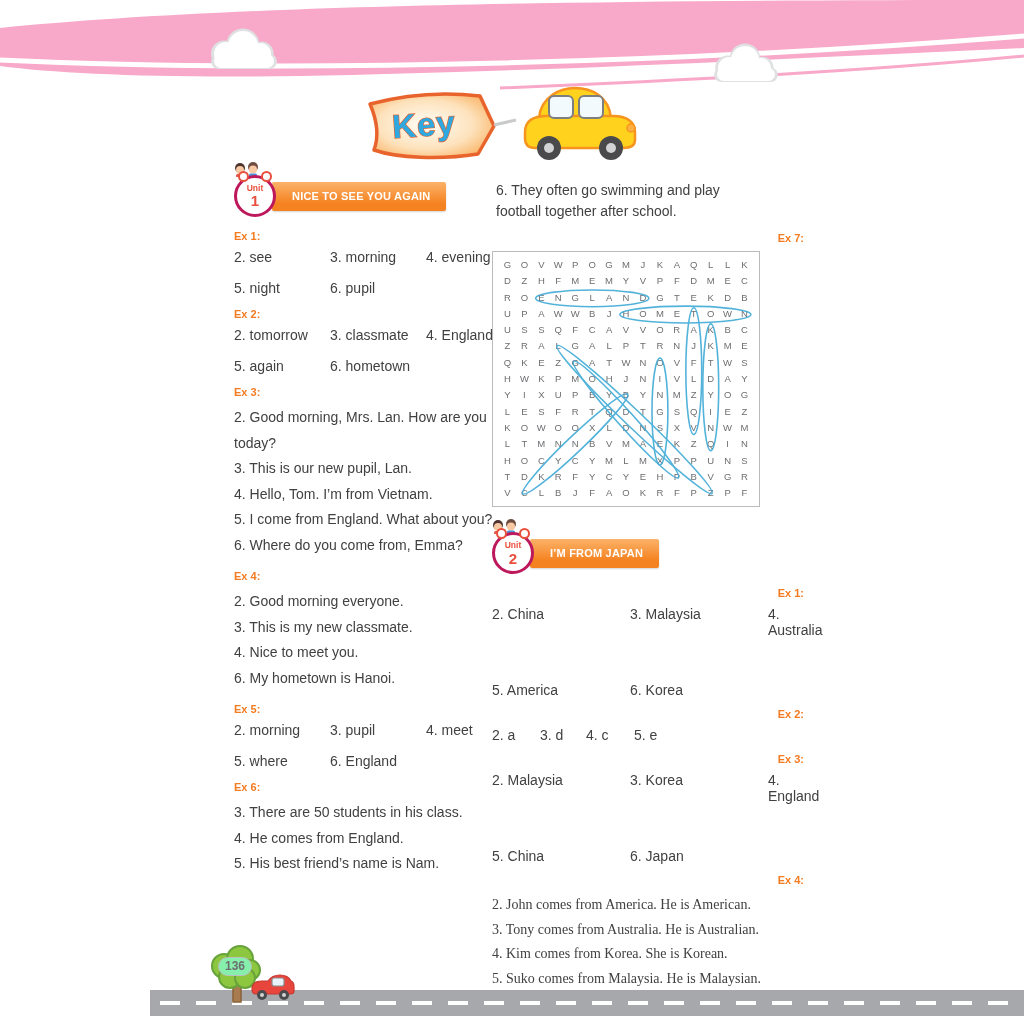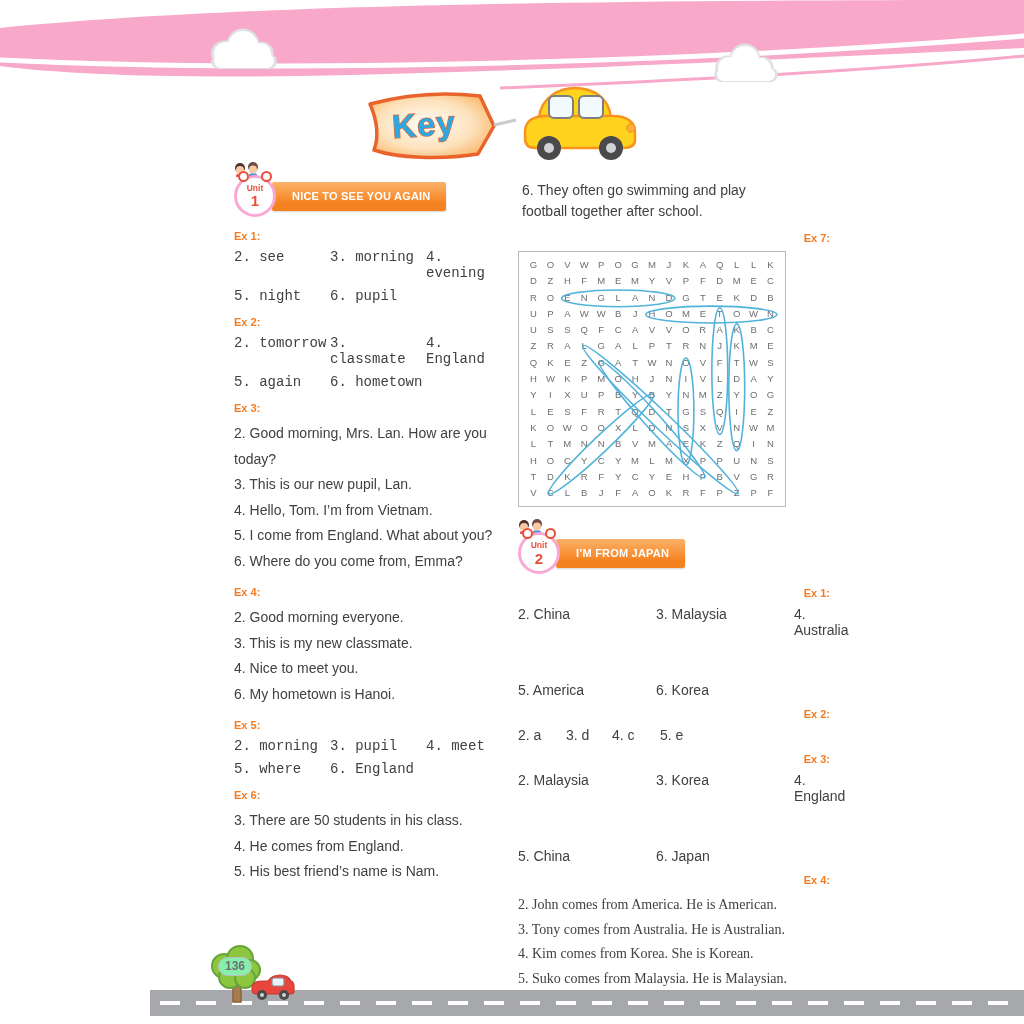--- a/index.html
+++ b/index.html
@@ -9,48 +9,48 @@
     color:#414042; font-size:14px;
   }
   svg { display:block; }
 
   
   .header-band { position:absolute; top:0; left:0; }
   .key-art { position:absolute; left:352px; top:78px; width:310px; height:92px; }
 
   
   .left-col  { position:absolute; left:234px; top:172px; width:262px; }
-  .right-col { position:absolute; left:518px; top:180px; width:312px; }
+  .right-col { position:absolute; left:492px; top:180px; width:312px; }
 
   
   .unit-header { display:flex; align-items:center; height:48px; margin-bottom:10px; }
   .badge-wrap { position:relative; width:46px; flex:0 0 auto; z-index:2; }
   .kids { position:absolute; top:-13px; left:-2px; }
   .unit-badge {
     width:42px; height:42px; box-sizing:border-box; border-radius:50%;
-    background:#fff; border:3px solid #f9a8d4; position:relative;
+    background:#fff; border:3px solid #be185d; position:relative;
     display:flex; flex-direction:column; align-items:center; justify-content:center;
   }
   .unit-badge::before, .unit-badge::after {
     content:""; position:absolute; top:-7px; width:7px; height:7px; border-radius:50%;
     background:#fff; border:2.5px solid #E94F3D;
   }
   .unit-badge::before { left:1px; } .unit-badge::after { right:1px; }
   .unit-word { font-size:8.5px; font-weight:bold; color:#E94F3D; line-height:1; }
   .unit-num  { font-size:15px;  font-weight:bold; color:#E94F3D; line-height:1; margin-top:1px; }
   .unit-pill {
     margin-left:-8px; padding:0 16px 0 20px; height:29px; line-height:29px;
     border-radius:2px; background:linear-gradient(180deg,#FBB269,#F58220 75%);
     color:#fff; font-weight:bold; font-size:11px; letter-spacing:.2px;
     box-shadow:0 1px 2px rgba(0,0,0,.18); white-space:nowrap;
   }
 
   
   .ex-label { color:#F47B20; font-weight:bold; font-size:11px; margin:12px 0 7px; }
-  .ans-row3  { display:grid; grid-template-columns:96px 96px 1fr; row-gap:7px; line-height:16px; margin-bottom:2px;font-family:Liberation Mono, monospace; }
+  .ans-row3  { display:grid; grid-template-columns:96px 96px 1fr; row-gap:15px; line-height:16px; margin-bottom:2px; }
   .ans-row3b { display:grid; grid-template-columns:94px 94px 1fr; row-gap:9px; line-height:16px; margin-bottom:2px;gap:44px; }
   .ans-row4  { display:grid; grid-template-columns:48px 46px 48px 1fr; line-height:16px; margin-bottom:2px; }
   .ans-line  { line-height:25.5px; }
   .right-col .ex-label { margin:10px 0 7px;text-align:right; }
   .right-col .ans-line { line-height:24.5px; white-space:nowrap;font-family:Liberation Serif, serif; }
   .mt2 { margin-top:2px !important; }
   .cont-par { width:255px; line-height:21px; margin:0 0 10px 4px; }
 
   
   .ws-box {

